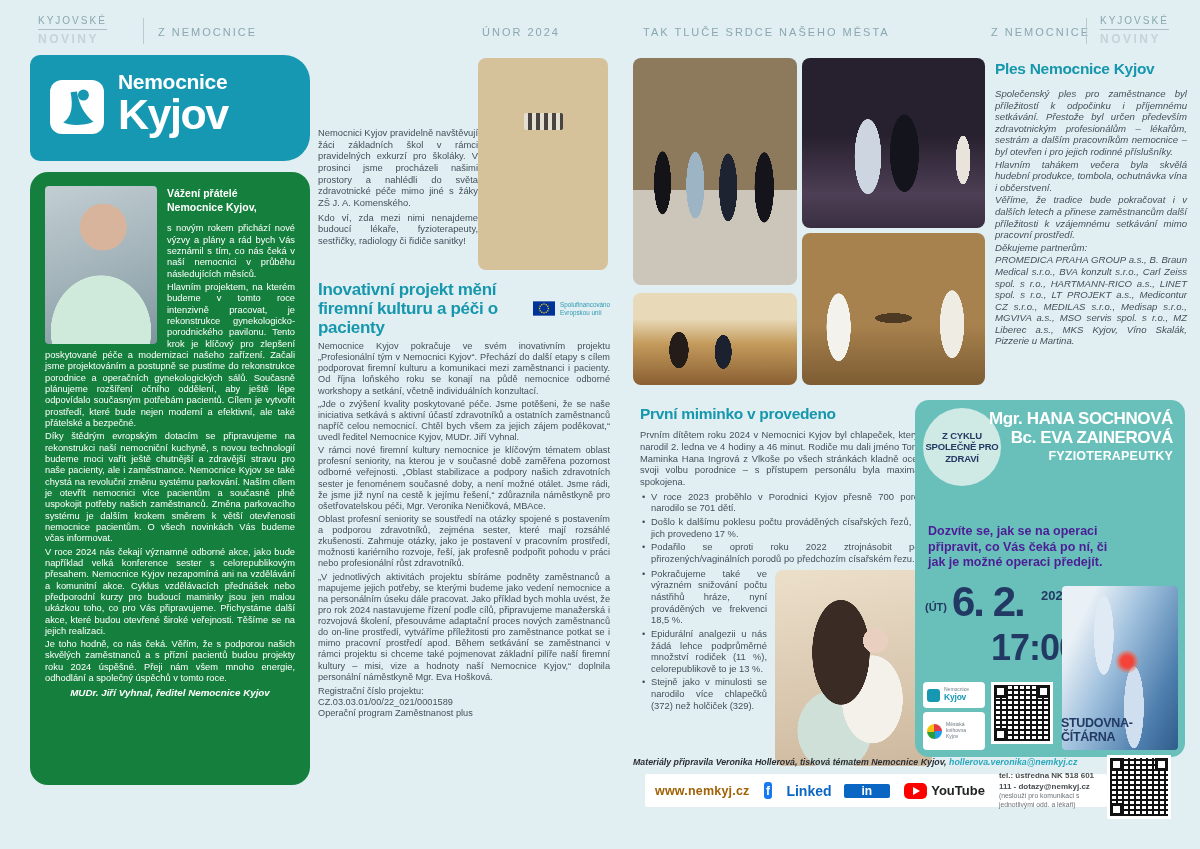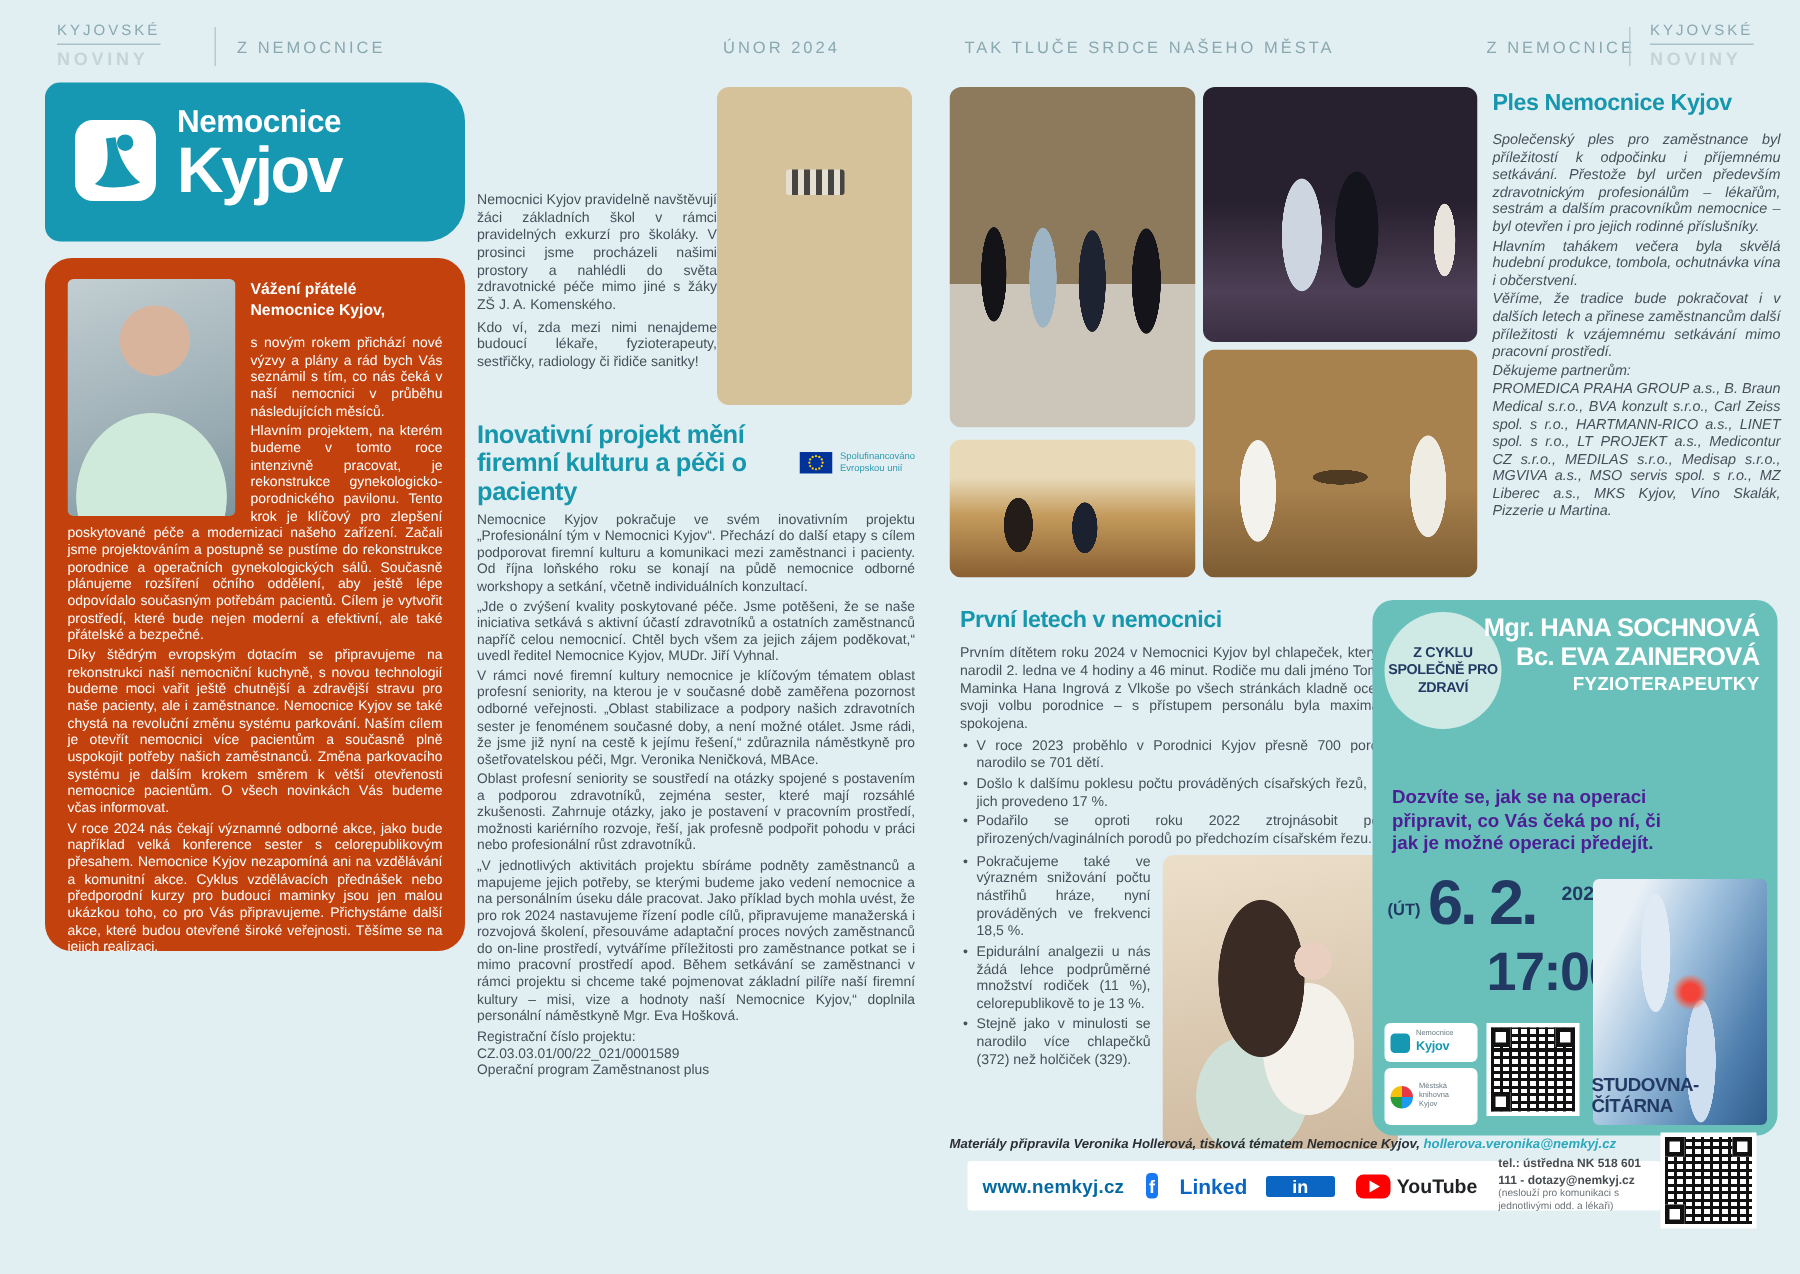--- a/index.html
+++ b/index.html
@@ -20,21 +20,21 @@
 
   
   .logo-box { left:30px; top:55px; width:280px; height:106px; background:#1798b2;
     border-radius:10px 26px 26px 10px; }
   .logo-mark { left:20px; top:25px; width:54px; height:54px; background:#fff; border-radius:12px; padding:5px; }
   .logo-text { left:88px; top:16px; color:#fff; line-height:1; }
   .logo-text .l1 { font-size:21px; font-weight:bold; letter-spacing:-0.3px; }
   .logo-text .l2 { font-size:43px; font-weight:bold; letter-spacing:-1.5px; margin-top:1px; }
 
   
-  .letter-box { left:30px; top:172px; width:280px; height:462px; background:#c2410c;
+  .letter-box { left:30px; top:172px; width:280px; height:613px; background:#15803d;
     border-radius:18px; padding:14px 15px 10px 15px; color:#fff; overflow:hidden; }
   .director-photo { float:left; width:112px; height:158px; margin:0 10px 5px 0; border-radius:4px;
     background:
       radial-gradient(circle 24px at 52% 26%, #d8b49c 0 97%, rgba(0,0,0,0) 98%),
       radial-gradient(ellipse 52px 58px at 50% 92%, #cfe9da 0 96%, rgba(0,0,0,0) 97%),
       linear-gradient(160deg,#c2ced2 0%, #97aab1 70%, #7e949c 100%); }
   .salutation { font-size:10.5px; font-weight:bold; line-height:1.35; margin-bottom:9px; }
   .letter-box p.lp { font-size:9.3px; line-height:1.22; text-align:justify; margin-bottom:2px; }
   .signature { font-size:9.8px; font-weight:bold; font-style:italic; text-align:center; margin-top:3px; }
 
@@ -146,21 +146,21 @@
       repeating-linear-gradient(90deg,#111 0 2px, rgba(0,0,0,0) 2px 6px); }
   .qr-inner i { position:absolute; width:13px; height:13px; background:#fff; border:3px solid #111; }
   .qr-inner i.a { left:0; top:0; } .qr-inner i.b { right:0; top:0; } .qr-inner i.c { left:0; bottom:0; }
   .promo-venue { left:146px; top:316px; color:#223a63; font-weight:bold; font-size:12.5px; letter-spacing:-0.3px; }
 
   
   .credit { left:633px; top:757px; font-size:8.8px; font-weight:bold; font-style:italic; color:#2b2f33; }
   .credit .mail { color:#2aa8bc; }
   .foot-strip { left:645px; top:774px; width:462px; height:33px; background:#fff; border-radius:2px;
     display:flex; align-items:center; padding:0 10px; gap:14px; }
-  .site { font-size:12.5px; font-weight:bold; color:#0369a1; letter-spacing:0.2px; }
+  .site { font-size:12.5px; font-weight:bold; color:#a16207; letter-spacing:0.2px; }
   .fb { width:17px; height:17px; background:#1877f2; border-radius:3px; color:#fff; font-weight:bold;
     font-size:12px; display:flex; align-items:center; justify-content:center; }
   .li { font-size:14px; font-weight:bold; color:#0a66c2; display:flex; align-items:center; gap:12px; }
   .li .in { background:#0a66c2; color:#fff; border-radius:2px; font-size:12px; padding:0 18px; }
   .yt { display:flex; align-items:center; gap:4px; font-size:13px; font-weight:bold; color:#202324; }
   .yt .play { width:23px; height:16px; background:#f00; border-radius:5px; position:relative; }
   .yt .play::after { content:""; position:absolute; left:9px; top:4px;
     border-left:7px solid #fff; border-top:4px solid rgba(0,0,0,0); border-bottom:4px solid rgba(0,0,0,0); }
   .tel { line-height:1.3; }
   .tel .t1 { font-size:8px; font-weight:bold; color:#474c50; }
@@ -256,21 +256,21 @@
     <p class="reg">CZ.03.03.01/00/22_021/0001589</p>
     <p class="reg">Operační program Zaměstnanost plus</p>
   </div>
 
   <div class="abs photo photo-tl"></div>
   <div class="abs photo photo-tr"></div>
   <div class="abs photo photo-bl"></div>
   <div class="abs photo photo-br"></div>
 
   <div class="abs baby-art">
-    <h2 class="art-title baby-title">První letech v nemocnici</h2>
+    <h2 class="art-title baby-title">První miminko v provedeno</h2>
     <p>Prvním dítětem roku 2024 v Nemocnici Kyjov byl chlapeček, který se narodil 2. ledna ve 4 hodiny a 46 minut. Rodiče mu dali jméno Tomáš. Maminka Hana Ingrová z Vlkoše po všech stránkách kladně ocenila svoji volbu porodnice – s přístupem personálu byla maximálně spokojena.</p>
     <ul>
       <li>V roce 2023 proběhlo v Porodnici Kyjov přesně 700 porodů, narodilo se 701 dětí.</li>
       <li>Došlo k dalšímu poklesu počtu prováděných císařských řezů, bylo jich provedeno 17 %.</li>
       <li>Podařilo se oproti roku 2022 ztrojnásobit počet přirozených/vaginálních porodů po předchozím císařském řezu.</li>
     </ul>
     <div class="baby-photo"></div>
     <ul>
       <li>Pokračujeme také ve výrazném snižování počtu nástřihů hráze, nyní prováděných ve frekvenci 18,5 %.</li>
       <li>Epidurální analgezii u nás žádá lehce podprůměrné množství rodiček (11 %), celorepublikově to je 13 %.</li>

